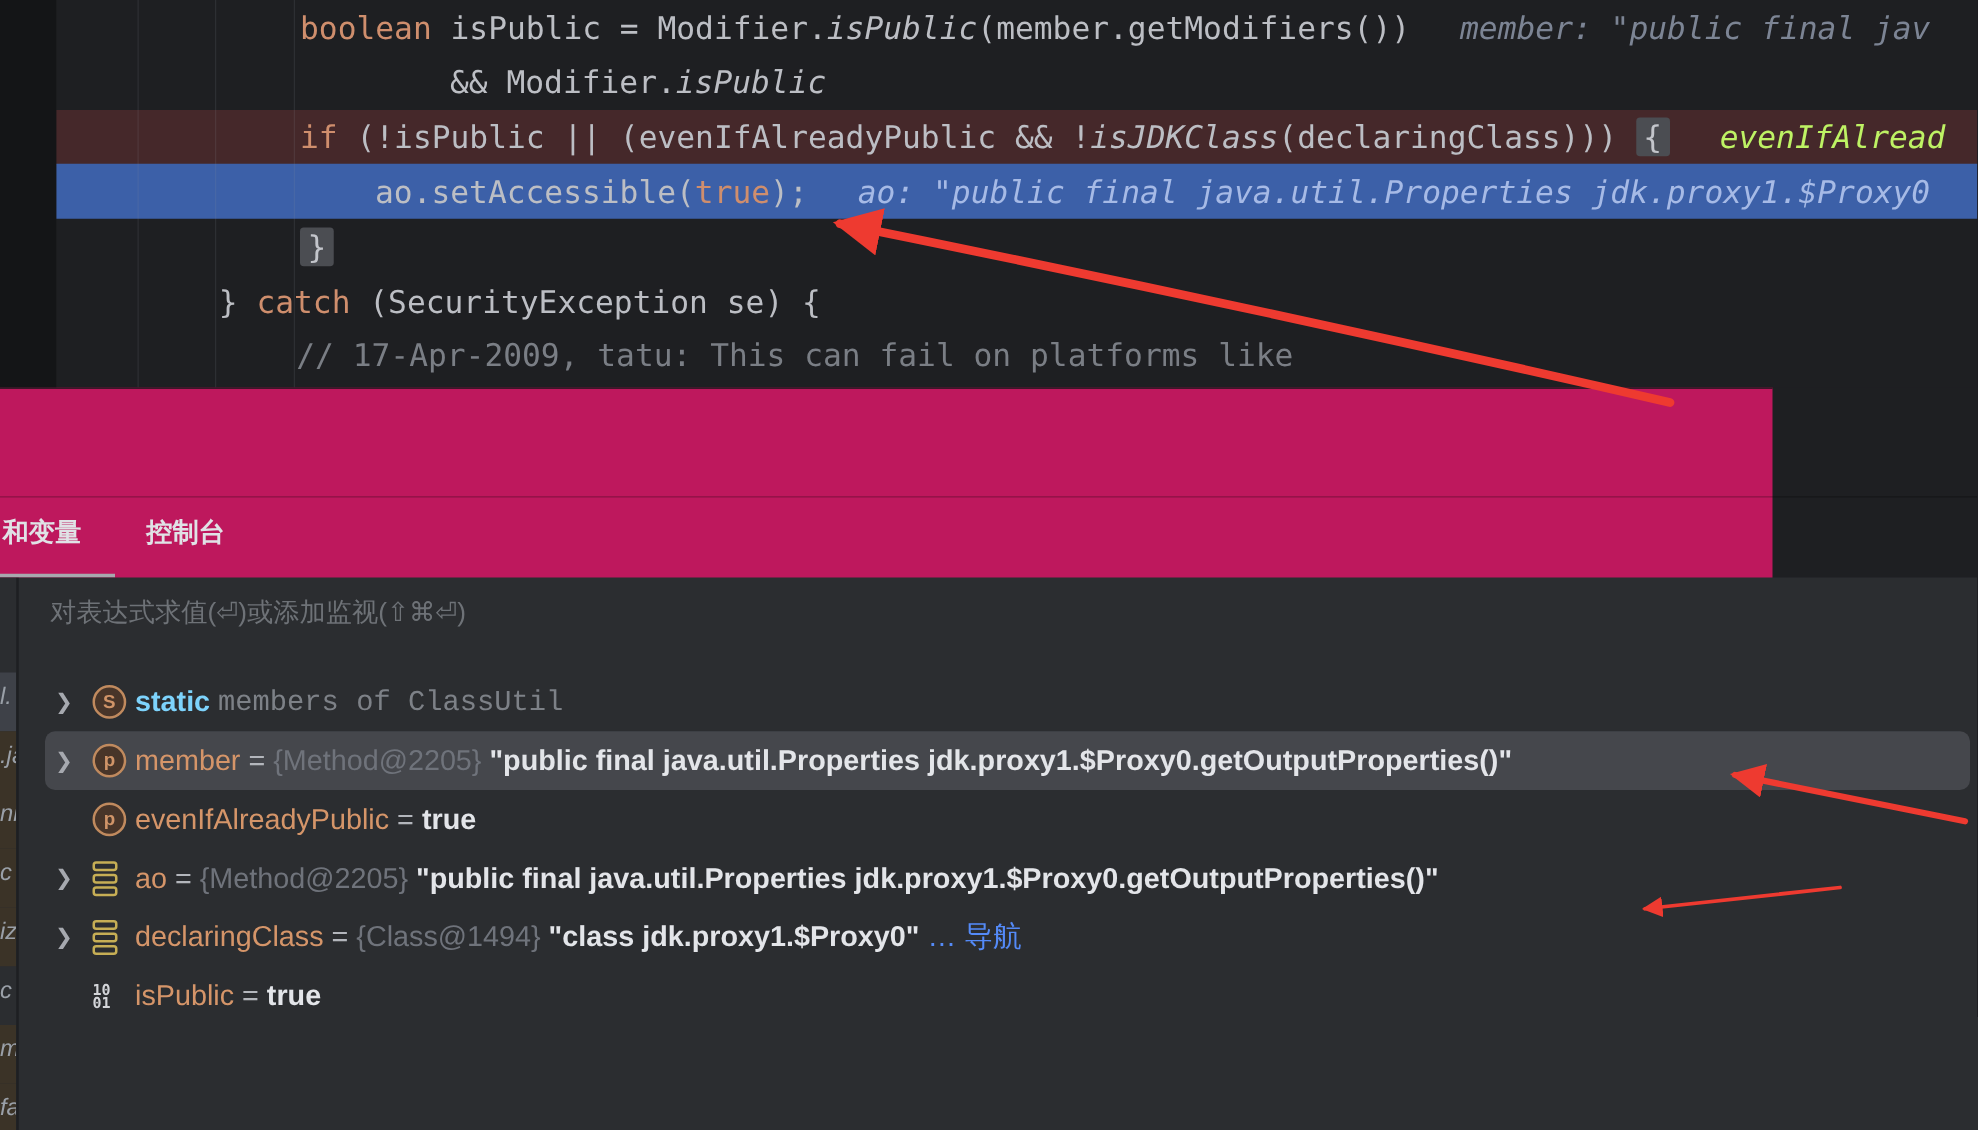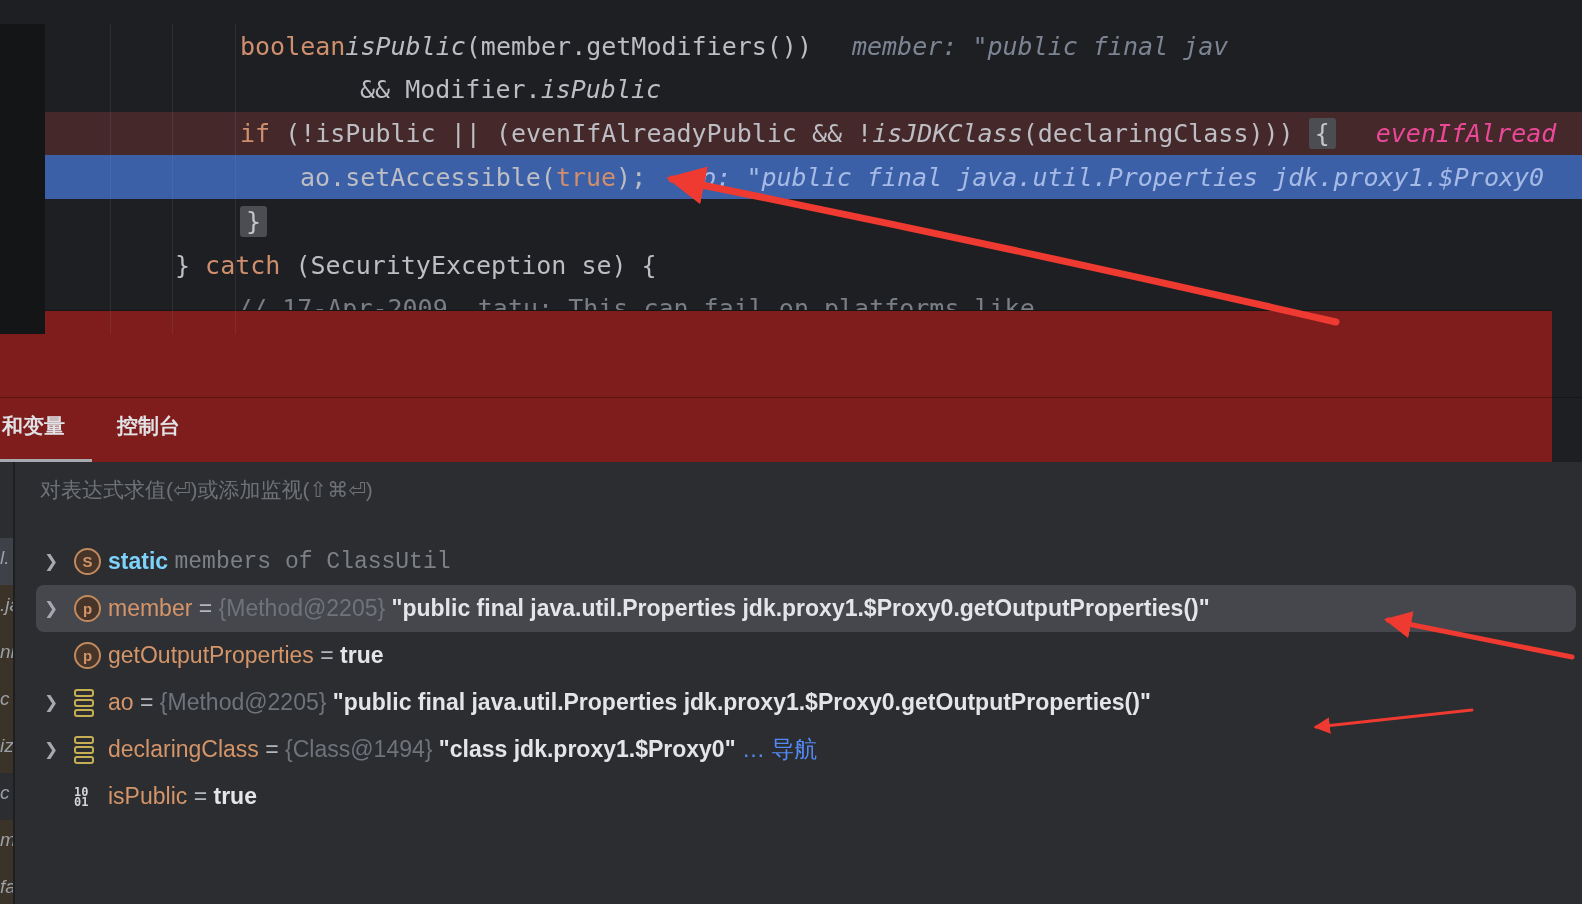--- a/index.html
+++ b/index.html
@@ -1,36 +1,36 @@
 <!DOCTYPE html>
 <html><head>
 <meta charset="utf-8">
 <style>
   html,body{margin:0;padding:0;background:#1e1f22;}
   #app{position:relative;width:1582px;height:904px;overflow:hidden;background:#1e1f22;
        font-family:"Liberation Sans","DejaVu Sans",sans-serif;}
 
   
-  #editor{position:absolute;left:0;top:0;width:1582px;height:310px;background:#1e1f22;overflow:hidden;margin-top:24px;}
+  #editor{position:absolute;left:0;top:0;width:1582px;height:310px;background:#1e1f22;overflow:hidden;}
   .code-line{position:absolute;left:45px;width:1537px;height:44px;display:flex;align-items:center;
              white-space:pre;font:500 25px "DejaVu Sans Mono",monospace;color:#bcbec4;overflow:hidden;}
   .code-line.bp{background:#45282a;}
   .code-line.exec{background:#3c60a8;}
   .tok-kw{color:#cf8e6d;}
   .tok-pl{color:#bcbec4;}
   .tok-it{color:#bcbec4;font-style:italic;}
   .tok-cmt{color:#7a7e85;}
   .tok-chip{background:#4b4d52;border-radius:3px;padding:1px 6px;color:#c3c5cb;}
   .hint{font-style:italic;margin-left:40px;}
-  .h1{color:#7c8494;}.h2{color:#ec4899;font-style:italic;}.h3{color:#a6bae6;}
+  .h1{color:#7c8494;}.h2{color:#bef264;font-style:italic;}.h3{color:#a6bae6;}
   .gut-strip{position:absolute;left:0;top:0;width:45px;height:310px;background:#141517;z-index:3;}
   .gut-line{position:absolute;top:0;width:1px;height:310px;background:rgba(140,146,158,.14);z-index:2;}
 
   
-  #midband{position:absolute;left:0;top:310px;width:1552px;height:152px;background:#7f1d1d;border-top:1px solid #151618;}
+  #midband{position:absolute;left:0;top:310px;width:1418px;height:152px;background:#be185d;border-top:1px solid #151618;}
   #hdr-sep{position:absolute;left:0;top:86px;width:1582px;height:1px;background:rgba(0,0,0,.28);}
   .tab{position:absolute;top:101px;font-size:21px;font-weight:600;color:#e0e2e6;cursor:default;}
   #tab-underline{position:absolute;left:0;top:148px;width:92px;height:3px;background:#a7a9ae;}
 
   
   #panel{position:absolute;left:0;top:462px;width:1582px;height:442px;background:#2b2d30;overflow:hidden;}
   #frames-strip{position:absolute;left:0;top:0;width:13px;height:442px;background:#2b2d30;overflow:hidden;}
   .frag{position:absolute;left:0;width:13px;height:47px;font-style:italic;font-size:19px;color:#9aa0a8;
         padding-top:9px;box-sizing:border-box;overflow:hidden;white-space:pre;}
   .frag.brown{background:#3b3327;}
@@ -60,21 +60,21 @@
   
   #arrow-layer{position:absolute;left:0;top:0;width:1582px;height:904px;pointer-events:none;z-index:9;}
 </style>
 </head>
 <body>
 
 <div id="app">
 
   <div id="editor">
     <div id="code-lines">
-        <div class="code-line" style="top: 0px; padding-left: 195px;"><span class="tok-kw">boolean</span><span class="tok-it">isPublic</span><span class="tok-pl">(member.getModifiers())</span><span class="hint h1">member: "public final jav</span></div>
+        <div class="code-line" style="top: 0px; padding-left: 195px;"><span class="tok-kw">boolean</span><span class="tok-pl"> isPublic = Modifier.</span><span class="tok-it">isPublic</span><span class="tok-pl">(member.getModifiers())</span><span class="hint h1">member: "public final jav</span></div>
         <div class="code-line" style="top: 43.8px; padding-left: 315px;"><span class="tok-pl">&amp;&amp; Modifier.</span><span class="tok-it">isPublic</span></div>
         <div class="code-line bp" style="top: 87.6px; padding-left: 195px;"><span class="tok-kw">if</span><span class="tok-pl"> (!isPublic || (evenIfAlreadyPublic &amp;&amp; !</span><span class="tok-it">isJDKClass</span><span class="tok-pl">(declaringClass))) </span><span class="tok-chip">{</span><span class="hint h2">evenIfAlread</span></div>
         <div class="code-line exec" style="top: 131.4px; padding-left: 255px;"><span class="tok-pl">ao.setAccessible(</span><span class="tok-kw">true</span><span class="tok-pl">);</span><span class="hint h3">ao: "public final java.util.Properties jdk.proxy1.$Proxy0</span></div>
         <div class="code-line" style="top: 175.2px; padding-left: 195px;"><span class="tok-chip">}</span></div>
         <div class="code-line" style="top: 219px; padding-left: 130px;"><span class="tok-pl">} </span><span class="tok-kw">catch</span><span class="tok-pl"> (SecurityException se) {</span></div>
         <div class="code-line" style="top: 262.8px; padding-left: 192px;"><span class="tok-cmt">// 17-Apr-2009, tatu: This can fail on platforms like</span></div>
       </div>
     <div class="gut-strip"></div>
     <div id="gutter-lines">
         <div class="gut-line" style="left: 110px;"></div>
@@ -101,21 +101,21 @@
         <div class="frag brown" style="top: 358px;">m</div>
         <div class="frag brown" style="top: 405px;">fa</div>
       </div>
     <div id="panel-sep"></div>
     <div id="eval-bar">
       <div id="eval-placeholder">对表达式求值(⏎)或添加监视(⇧⌘⏎)</div>
     </div>
     <div id="tree">
         <div class="tree-row"><span class="chev">❯</span><span class="ico"><span class="circ">S</span></span><span class="t-white">static </span><span class="t-dim">members of ClassUtil</span></div>
         <div class="tree-row sel"><span class="chev">❯</span><span class="ico"><span class="circ">p</span></span><span class="t-name">member</span><span class="t-eq"> = </span><span class="t-ref">{Method@2205}</span><span class="t-val"> "public final java.util.Properties jdk.proxy1.$Proxy0.getOutputProperties()"</span></div>
-        <div class="tree-row"><span class="chev"></span><span class="ico"><span class="circ">p</span></span><span class="t-name">getOutputProperties</span><span class="t-eq"> = </span><span class="t-val">true</span></div>
+        <div class="tree-row"><span class="chev"></span><span class="ico"><span class="circ">p</span></span><span class="t-name">evenIfAlreadyPublic</span><span class="t-eq"> = </span><span class="t-val">true</span></div>
         <div class="tree-row"><span class="chev">❯</span><span class="ico"><span class="varico"><i></i><i></i><i></i></span></span><span class="t-name">ao</span><span class="t-eq"> = </span><span class="t-ref">{Method@2205}</span><span class="t-val"> "public final java.util.Properties jdk.proxy1.$Proxy0.getOutputProperties()"</span></div>
         <div class="tree-row"><span class="chev">❯</span><span class="ico"><span class="varico"><i></i><i></i><i></i></span></span><span class="t-name">declaringClass</span><span class="t-eq"> = </span><span class="t-ref">{Class@1494}</span><span class="t-val"> "class jdk.proxy1.$Proxy0" </span><span class="t-link">… 导航</span></div>
         <div class="tree-row"><span class="chev"></span><span class="ico"><span class="primico">10<br>01</span></span><span class="t-name">isPublic</span><span class="t-eq"> = </span><span class="t-val">true</span></div>
       </div>
   </div>
 
   <svg id="arrow-layer" viewBox="0 0 1582 904">
     <defs>
       <marker id="ah" viewBox="0 0 10 10" refX="8.5" refY="5" markerWidth="5.5" markerHeight="5.5" orient="auto" markerUnits="strokeWidth">
         <path d="M0,0 L10,5 L0,10 z" fill="#ee3a30"></path>

